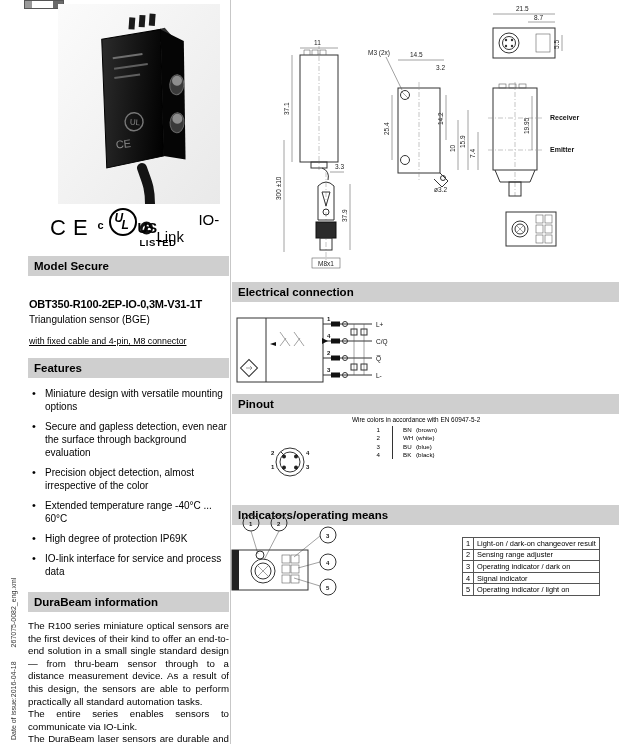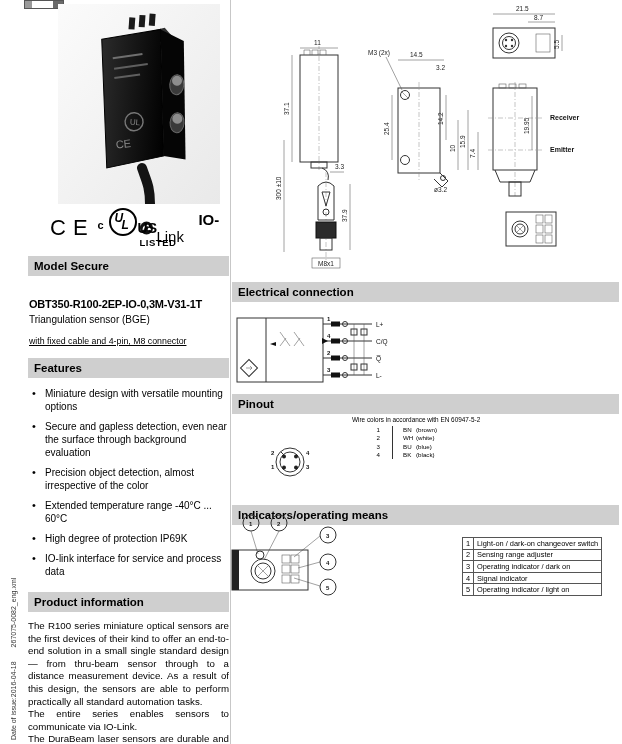--- a/index.html
+++ b/index.html
@@ -46,21 +46,21 @@
   .ce { font-size:22px; letter-spacing:7px; font-weight:500; }
   .ul-wrap { position:relative; width:56px; height:40px; font-weight:bold; }
   .ul-circle { position:absolute; left:14px; top:0; width:28px; height:28px; border:2.5px solid #000;
                border-radius:50%; }
   .ul-u { position:absolute; left:20px; top:3px; font-size:12px; font-style:italic; }
   .ul-l { position:absolute; left:27px; top:10px; font-size:12px; font-style:italic; }
   .ul-c { position:absolute; left:3px; top:11px; font-size:11px; }
   .ul-us { position:absolute; left:43px; top:12px; font-size:14px; }
   .ul-listed { position:absolute; left:9px; top:29px; font-size:9.5px; letter-spacing:0.5px;padding-left:36px; }
   .iolink { display:flex; align-items:center; gap:3px; font-size:15px; }
-  .iolink .io-bold { font-weight:bold;padding-left:42px; }
+  .iolink .io-bold { font-weight:normal;padding-left:42px; }
 
   
   .drawing { position:absolute; left:238px; top:0; }
   .circuit { position:absolute; left:236px; top:310px; }
   .pinout-note { position:absolute; left:352px; top:416px; font-size:6.4px; }
   .wire-table { position:absolute; left:368px; top:426px; font-size:6.2px; line-height:1.35; }
   .wire-row { display:grid; grid-template-columns:12px 12px 24px 40px; }
   .wire-row .w-pin { text-align:right; }
   .wire-row .w-code { border-left:0.9px solid #333; padding-left:10px; }
   .conn-svg { position:absolute; left:260px; top:436px; }
@@ -158,21 +158,21 @@
     <div class="sec-hd">Features</div>
     <ul class="features">
       <li>Miniature design with versatile mounting options</li>
       <li>Secure and gapless detection, even near the surface through background evaluation</li>
       <li>Precision object detection, almost irrespective of the color</li>
       <li>Extended temperature range -40°C ... 60°C</li>
       <li>High degree of protection IP69K</li>
       <li>IO-link interface for service and process data</li>
     </ul>
 
-    <div class="sec-hd">Product information</div>
+    <div class="sec-hd">DuraBeam information</div>
     <div class="prodinfo">
       <p>The R100 series miniature optical sensors are the first devices of their kind to offer an end-to-end solution in a small single standard design — from thru-beam sensor through to a distance measurement device. As a result of this design, the sensors are able to perform practically all standard automation tasks.</p>
       <p>The entire series enables sensors to communicate via IO-Link.</p>
       <p>The DuraBeam laser sensors are durable and can be used in the same way as a standard sensor.</p>
 
     </div>
   </div>
 
   <svg class="drawing" width="382" height="274" viewBox="0 0 382 274">
 
@@ -396,21 +396,21 @@
     <rect class="thin" x="52" y="53" width="8" height="8"></rect>
       <rect class="thin" x="61" y="53" width="8" height="8"></rect>
     <rect class="thin" x="52" y="63" width="8" height="8"></rect>
       <rect class="thin" x="61" y="63" width="8" height="8"></rect>
   </svg>
 
   <table class="ind-table">
     <tbody>
       <tr>
         <td class="num">1</td>
-        <td>Light-on / dark-on changeover switch</td>
+        <td>Light-on / dark-on changeover result</td>
       </tr>
       <tr>
         <td class="num">2</td>
         <td>Sensing range adjuster</td>
       </tr>
       <tr>
         <td class="num">3</td>
         <td>Operating indicator / dark on</td>
       </tr>
       <tr>

